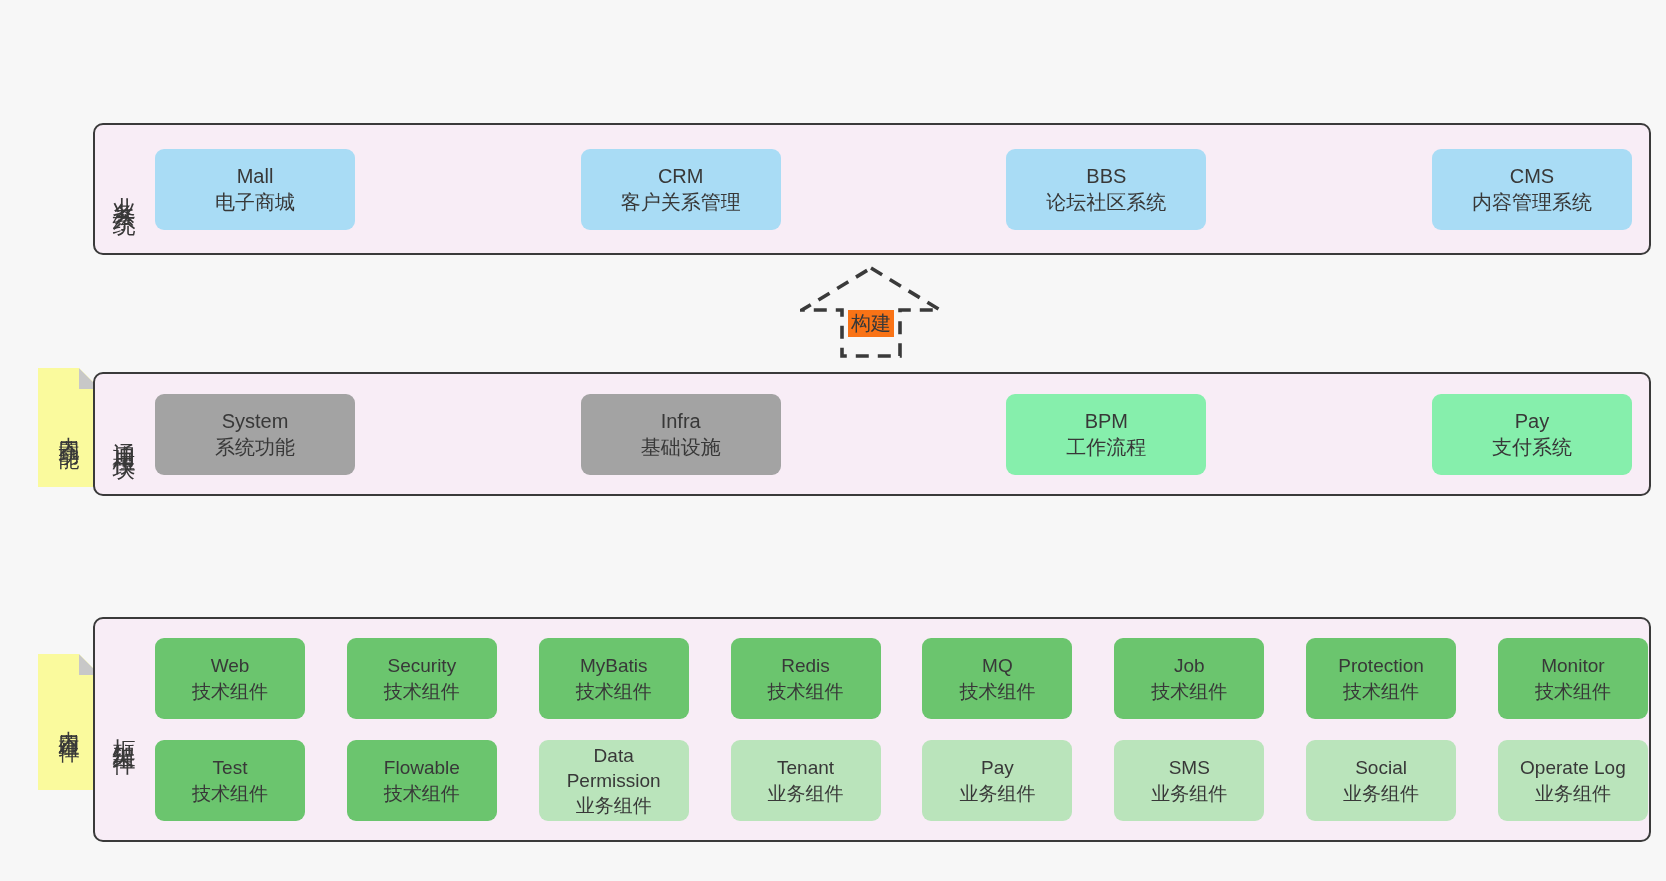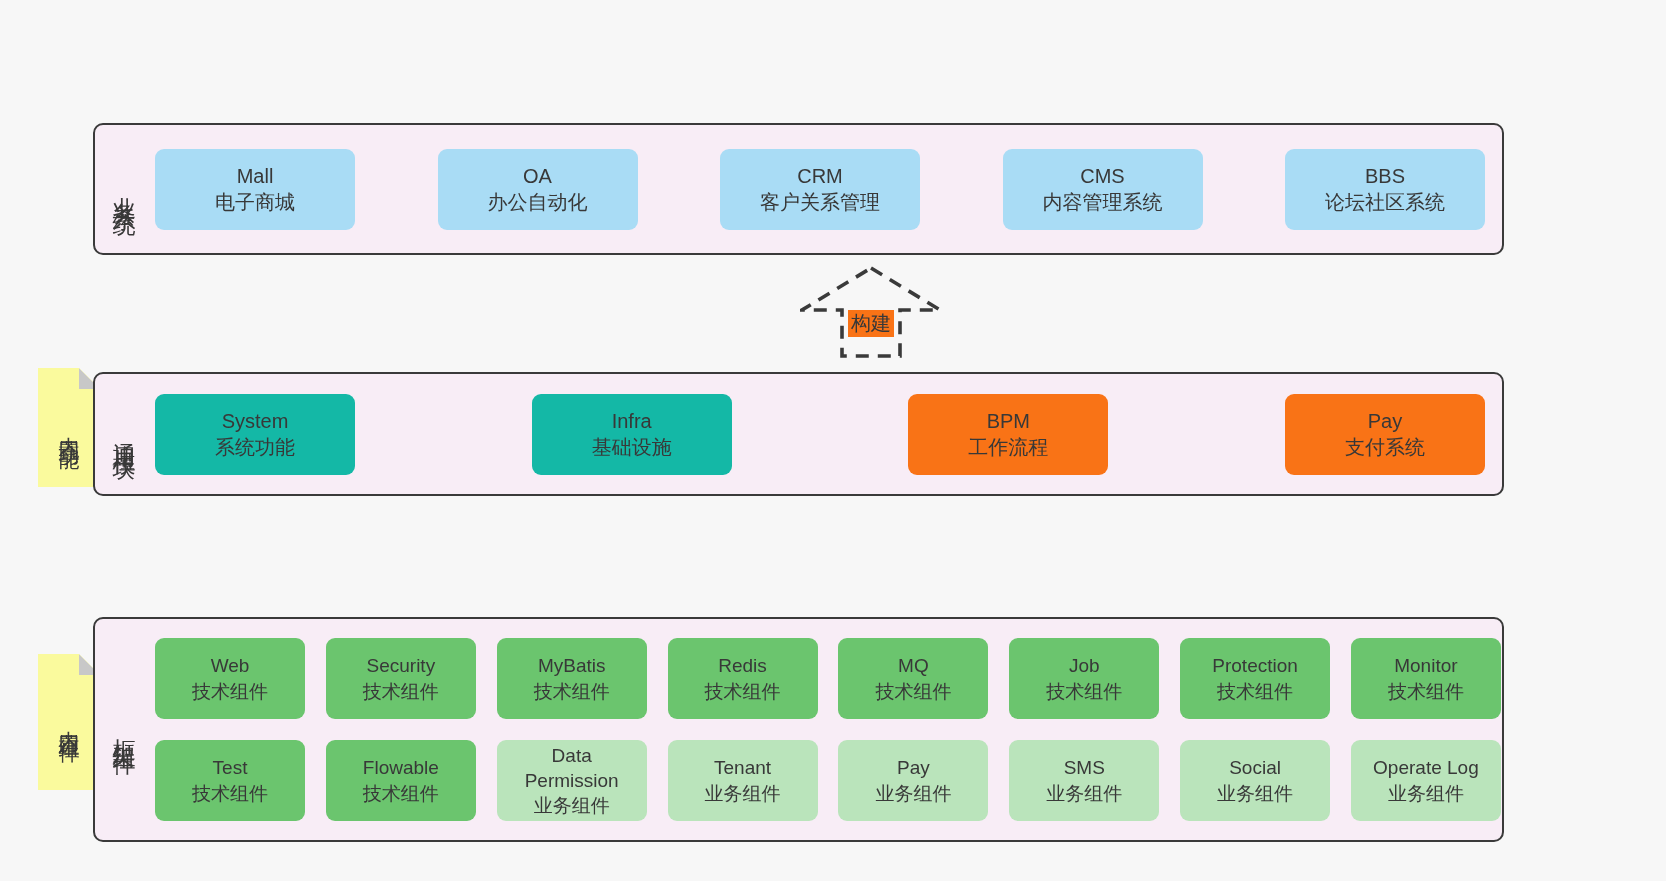--- a/index.html
+++ b/index.html
@@ -10,21 +10,21 @@
   }
   .stage {
     position:relative;
     width:1666px; height:881px;
     background:#f7f7f7;
     overflow:hidden;
   }
 
   
   .panel {
-    position:absolute; left:93px; width:1411px;
+    position:absolute; left:93px; width:1558px;
     background:#f8edf6;
     border:2px solid #3a3a3a;
     border-radius:10px;
     box-sizing:border-box;
     display:flex; align-items:center;
     z-index:2;
   }
   #panel-business   { top:123px; height:132px; }
   #panel-modules    { top:372px; height:124px; }
   #panel-components { top:617px; height:225px; }
@@ -53,22 +53,22 @@
 
   .box {
     width:200px; height:81px; border-radius:9px;
     display:flex; flex-direction:column;
     justify-content:center; align-items:center;
     text-align:center; font-size:20px; line-height:1.32;
     box-sizing:border-box; padding:2px 6px;
   }
   .box.small { width:150px; font-size:19px; }
   .box.blue   { background:#a9dcf5; }
-  .box.red    { background:#14b8a6; }
-  .box.pink   { background:#f97316; }
+  .box.red    { background:#a3a3a3; }
+  .box.pink   { background:#86efac; }
   .box.gdark  { background:#6bc56e; }
   .box.glight { background:#bae4bb; }
 
   
   .note {
     position:absolute; left:38px; width:62px;
     background:#fafa9d;
     clip-path:polygon(0 0, calc(100% - 21px) 0, 100% 21px, 100% 100%, 0 100%);
     display:flex; align-items:center; justify-content:center;
     z-index:1;
@@ -114,34 +114,30 @@
   <div class="panel" id="panel-business">
     <div class="vlabel">
       <span>业务系统</span>
     </div>
     <div class="boxes">
       <div class="box blue">
         <span>Mall</span>
         <span>电子商城</span>
       </div>
       <div class="box blue">
-        <span>OA</span>
-        <span>办公自动化</span>
-      </div>
-      <div class="box blue">
         <span>CRM</span>
         <span>客户关系管理</span>
       </div>
       <div class="box blue">
+        <span>BBS</span>
+        <span>论坛社区系统</span>
+      </div>
+      <div class="box blue">
         <span>CMS</span>
         <span>内容管理系统</span>
-      </div>
-      <div class="box blue">
-        <span>BBS</span>
-        <span>论坛社区系统</span>
       </div>
     </div>
   </div>
 
   <div class="arrow" id="arrow-build">
     <svg viewBox="0 0 142 92">
       <polygon points="71,2 140,44 100,44 100,90 42,90 42,44 2,44" fill="none" stroke="#3a3a3a" stroke-width="3.6" stroke-dasharray="13 9"></polygon>
     </svg>
     <div class="arrow-label">构建</div>
   </div>

